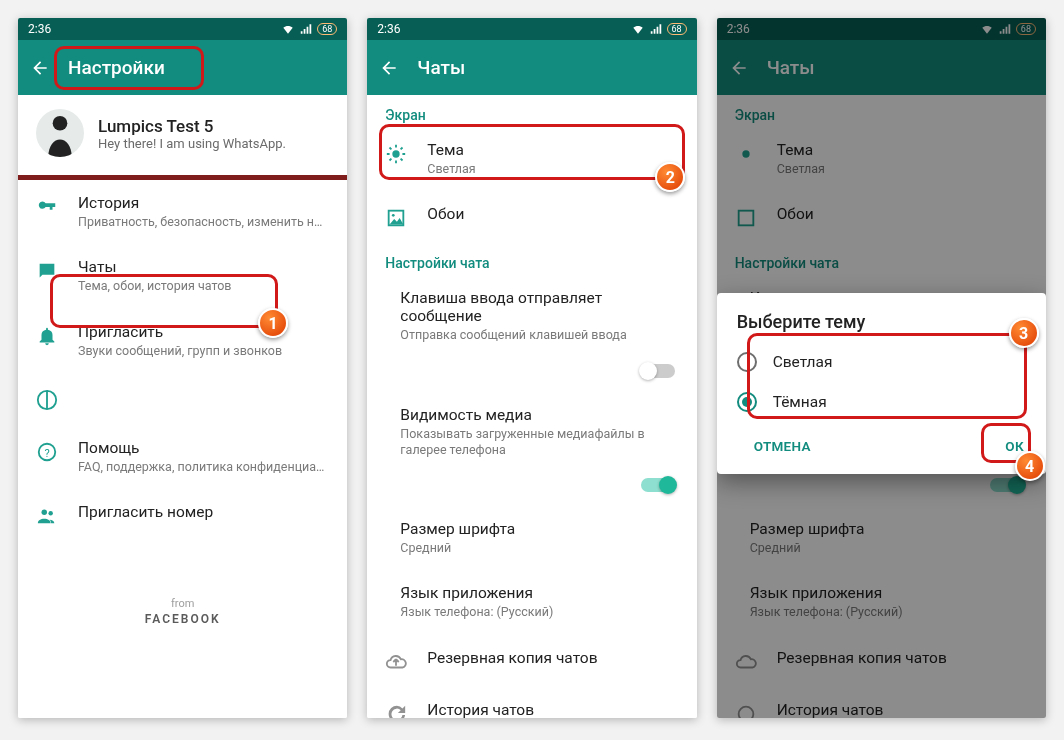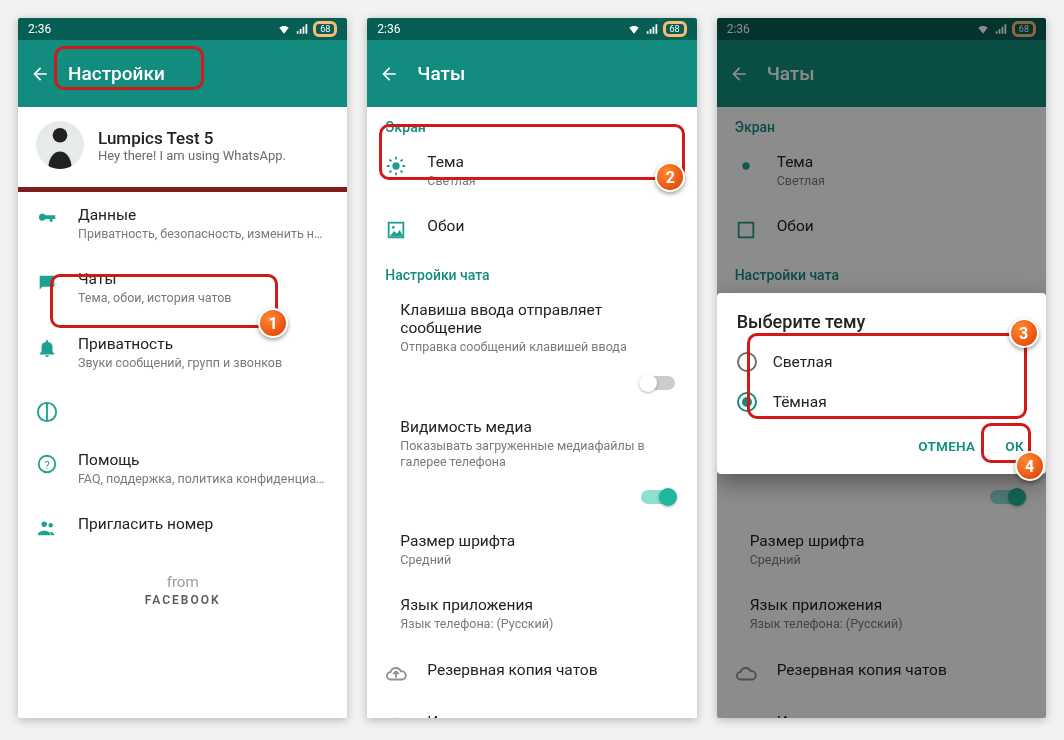--- a/index.html
+++ b/index.html
@@ -26,25 +26,25 @@
     color: #fff;
     font-size: 12px;
     height: 22px;
     display: flex;
     align-items: center;
     justify-content: space-between;
     padding: 0 10px;
   }
   .statusbar .sb-icons { display: flex; align-items: center; gap: 4px; }
   .sb-icons svg { width: 14px; height: 14px; fill: #fff; }
-  .batt { border: 3px solid #fdba74; border-radius: 6px; font-size: 9px; padding: 0 4px; }
+  .batt { border: 1px solid #fdba74; border-radius: 6px; font-size: 9px; padding: 0 4px; }
   .appbar {
     background: #128c7e;
     color: #fff;
-    height: 67px;
+    height: 55px;
     display: flex;
     align-items: center;
     padding: 0 12px;
     gap: 18px;
   }
   .appbar .back { width: 20px; height: 20px; fill: #fff; }
   .appbar-title { font-size: 19px; font-weight: 500; }
   .content { background: #fff; height: calc(100% - 76px); overflow: hidden; }
   .profile {
     display: flex; align-items: center; gap: 14px;
@@ -76,21 +76,21 @@
   }
   .toggle::after {
     content: ""; position: absolute; width: 18px; height: 18px; border-radius: 50%;
     background: #fff; top: -2px; left: -2px;
     box-shadow: 0 1px 3px rgba(0,0,0,.3);
   }
   .toggle.on { background: #8edfcf; }
   .toggle.on::after { left: auto; right: -2px; background: #20b89b; }
   .section-label { font-size: 14px; color: #128c7e; padding: 12px 18px 4px 18px; font-weight: 500; }
   .from-fb { text-align: center; padding: 20px 0; }
-  .from-fb .f { font-size: 15px; color: #9e9e9e; }
+  .from-fb .f { font-size: 11px; color: #9e9e9e; margin-top: 36px; }
   .from-fb .fb { font-size: 12px; color: #5a5a5a; letter-spacing: 2px; font-weight: 600; margin-top: 2px; }
   .highlight-box {
     position: absolute;
     border: 3px solid #d11919;
     border-radius: 10px;
     pointer-events: none;
     z-index: 5;
   }
   .bubble {
     position: absolute;
@@ -119,21 +119,21 @@
   .radio-row {
     display: flex; align-items: center; gap: 16px;
     padding: 10px 20px; font-size: 15.5px; color: #222;
   }
   .radio {
     width: 20px; height: 20px; border: 2px solid #6e6e6e; border-radius: 50%;
     display: flex; align-items: center; justify-content: center;
   }
   .radio.sel { border-color: #128c7e; }
   .radio.sel::after { content:""; width: 10px; height: 10px; border-radius: 50%; background: #128c7e; }
-  .dialog-btns { display: flex; justify-content: flex-end; gap: 6px; padding: 8px 10px 8px 10px; }
+  .dialog-btns { display: flex; justify-content: space-between; gap: 6px; padding: 8px 10px 8px 25px; }
   .dialog-btns .btn { color: #128c7e; font-weight: 600; font-size: 13.5px; padding: 8px 12px; letter-spacing: .3px; }
   .txtblock { flex: 1; min-width: 0; }
   .ellips { white-space: nowrap; overflow: hidden; text-overflow: ellipsis; }
 </style>
 </head>
 <body>
 
 <div class="row">
 
   <div class="phone">
@@ -169,41 +169,41 @@
               <div class="name">Lumpics Test 5</div>
               <div class="status">Hey there! I am using WhatsApp.</div>
             </div>
           </div>
 
           <div class="setting-item">
             <svg class="ico" viewBox="0 0 24 24">
                 <path d="M7 14a4 4 0 1 1 3.5-6H21v4h-3v3h-3v-3h-4.5A4 4 0 0 1 7 14z"></path>
               </svg>
             <div class="txt txtblock">
-                <div class="t">Данные</div>
+                <div class="t">История</div>
                 <div class="s ellips">Приватность, безопасность, изменить номер</div>
               </div>
           </div>
 
           <div class="setting-item">
             <svg class="ico" viewBox="0 0 24 24">
                 <path d="M4 4h16v12H7l-3 3V4z"></path>
               </svg>
             <div class="txt txtblock">
                 <div class="t">Чаты</div>
                 <div class="s">Тема, обои, история чатов</div>
               </div>
           </div>
 
           <div class="setting-item">
             <svg class="ico" viewBox="0 0 24 24">
                 <path d="M12 22a2 2 0 0 0 2-2h-4a2 2 0 0 0 2 2zm6-6V11a6 6 0 0 0-5-5.9V4a1 1 0 1 0-2 0v1.1A6 6 0 0 0 6 11v5l-2 2v1h16v-1l-2-2z"></path>
               </svg>
             <div class="txt txtblock">
-                <div class="t">Приватность</div>
+                <div class="t">Пригласить</div>
                 <div class="s">Звуки сообщений, групп и звонков</div>
               </div>
           </div>
 
           <div class="setting-item">
             <svg class="ico" viewBox="0 0 24 24">
                 <path d="M12 2a10 10 0 0 0 0 20V2zm0 0a10 10 0 0 1 0 20" fill="none" stroke="#1fa090" stroke-width="2"></path>
               </svg>
           </div>
 

